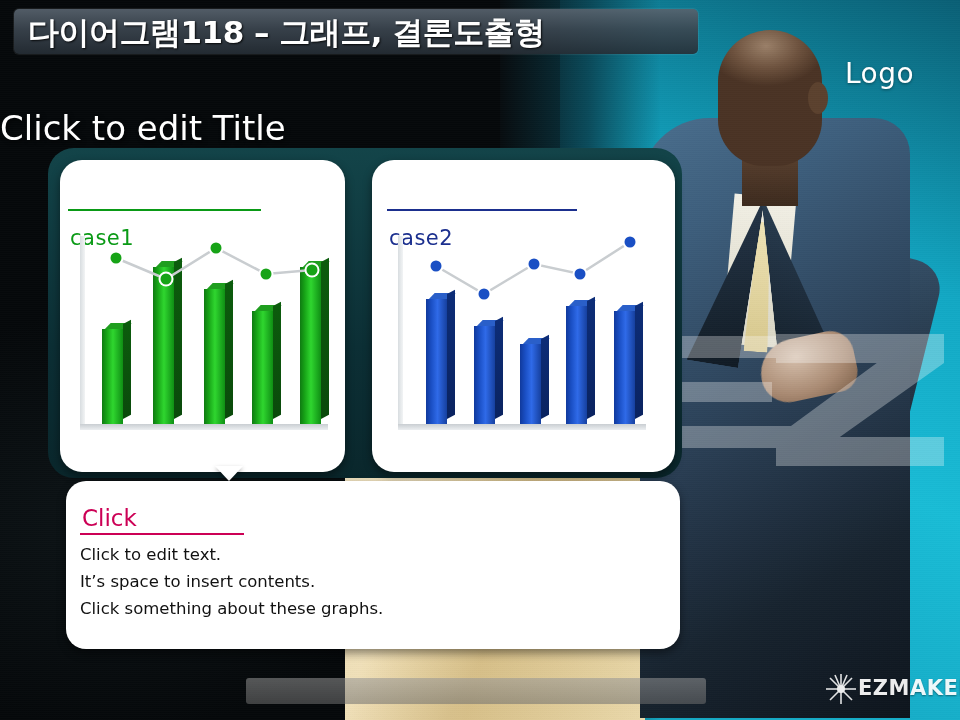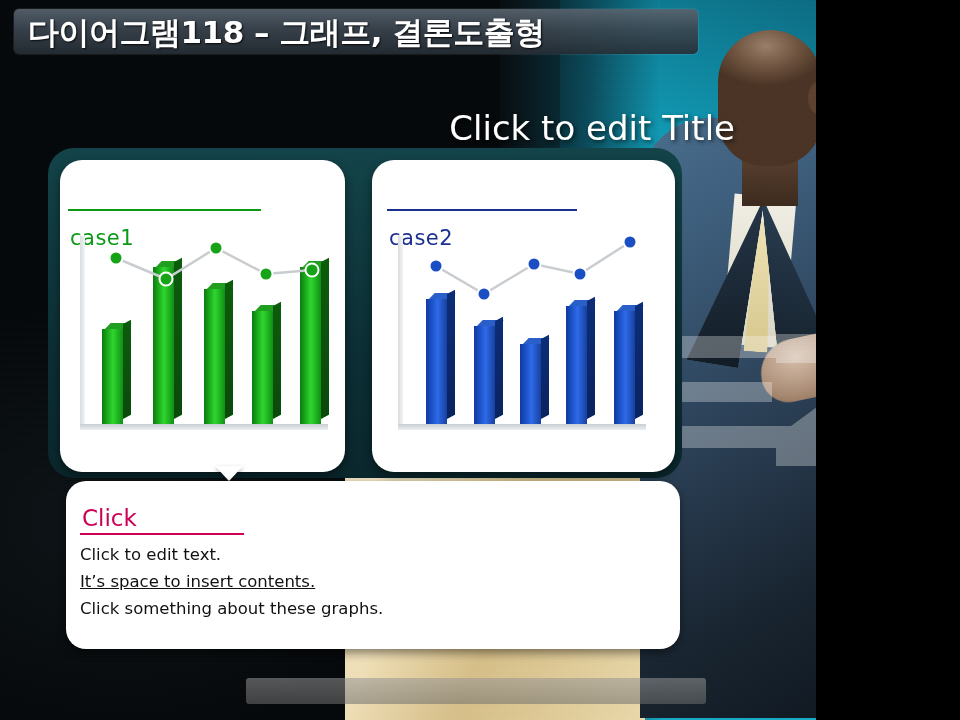--- a/index.html
+++ b/index.html
@@ -1,21 +1,21 @@
 <!DOCTYPE html>
 <html><head>
 <meta charset="utf-8">
 <style>
   html,body{margin:0;padding:0;}
   body{
     width:960px;height:720px;overflow:hidden;
     font-family:"DejaVu Sans","Liberation Sans",sans-serif;
     background:#000;
   }
-  #slide{position:relative;width:768px;height:720px;overflow:hidden;background:#05090b;padding-left:48px;}
+  #slide{position:relative;width:960px;height:720px;overflow:hidden;background:#05090b;}
 
   
   .bg-dark{
     position:absolute;left:0;top:0;width:700px;height:720px;
     background:
       radial-gradient(ellipse 420px 300px at 120px 520px, #0d1417 0%, #05080a 70%),
       linear-gradient(160deg,#0b1115 0%,#05080a 60%,#02050600 100%);
   }
   .bg-teal{
     position:absolute;left:560px;top:0;width:400px;height:720px;
@@ -136,21 +136,21 @@
   }
   .logo-text{
     position:absolute;left:845px;top:57px;
     color:#ffffff;font-size:28px;letter-spacing:0.5px;
     text-shadow:0 1px 3px rgba(0,0,0,0.4);
   }
 
   
   .slide-title{
     position:absolute;left:0px;top:108px;width:735px;
-    text-align:right;
+    text-align:left;
     color:#ffffff;font-size:34px;font-weight:normal;
     text-shadow:2px 2px 4px rgba(0,0,0,0.6);
   }
 
   
   .frame{
     position:absolute;left:48px;top:148px;width:634px;height:330px;
     background:linear-gradient(180deg,#134449 0%,#0c2f35 60%,#0a272c 100%);
     border-radius:26px;
   }
@@ -199,21 +199,21 @@
   .b .side{background:linear-gradient(180deg,#0d2d78,#0a2360);}
   .b .top{background:#2a5fc9;}
 
   .lineSvg{position:absolute;left:0;top:0;width:250px;height:222px;}
 
   
   .note-title{position:absolute;left:82px;top:505px;color:#cc0055;font-size:23px;}
   .note-rule{position:absolute;left:80px;top:533px;width:164px;height:2px;background:#cc0055;}
   .note-line{position:absolute;left:80px;color:#111111;font-size:16.5px;white-space:nowrap;}
   .nl0{top:545px;}
-  .nl1{top:572px;text-decoration:underline;}
+  .nl1{top:572px;}
   .nl2{top:599px;}
 
   
   .footer-bar{
     position:absolute;left:246px;top:678px;width:460px;height:26px;
     background:linear-gradient(180deg,rgba(150,150,150,0.55),rgba(110,110,110,0.55));
     border-radius:3px;
   }
   .footer-text{
     position:absolute;left:246px;top:678px;width:460px;height:26px;

